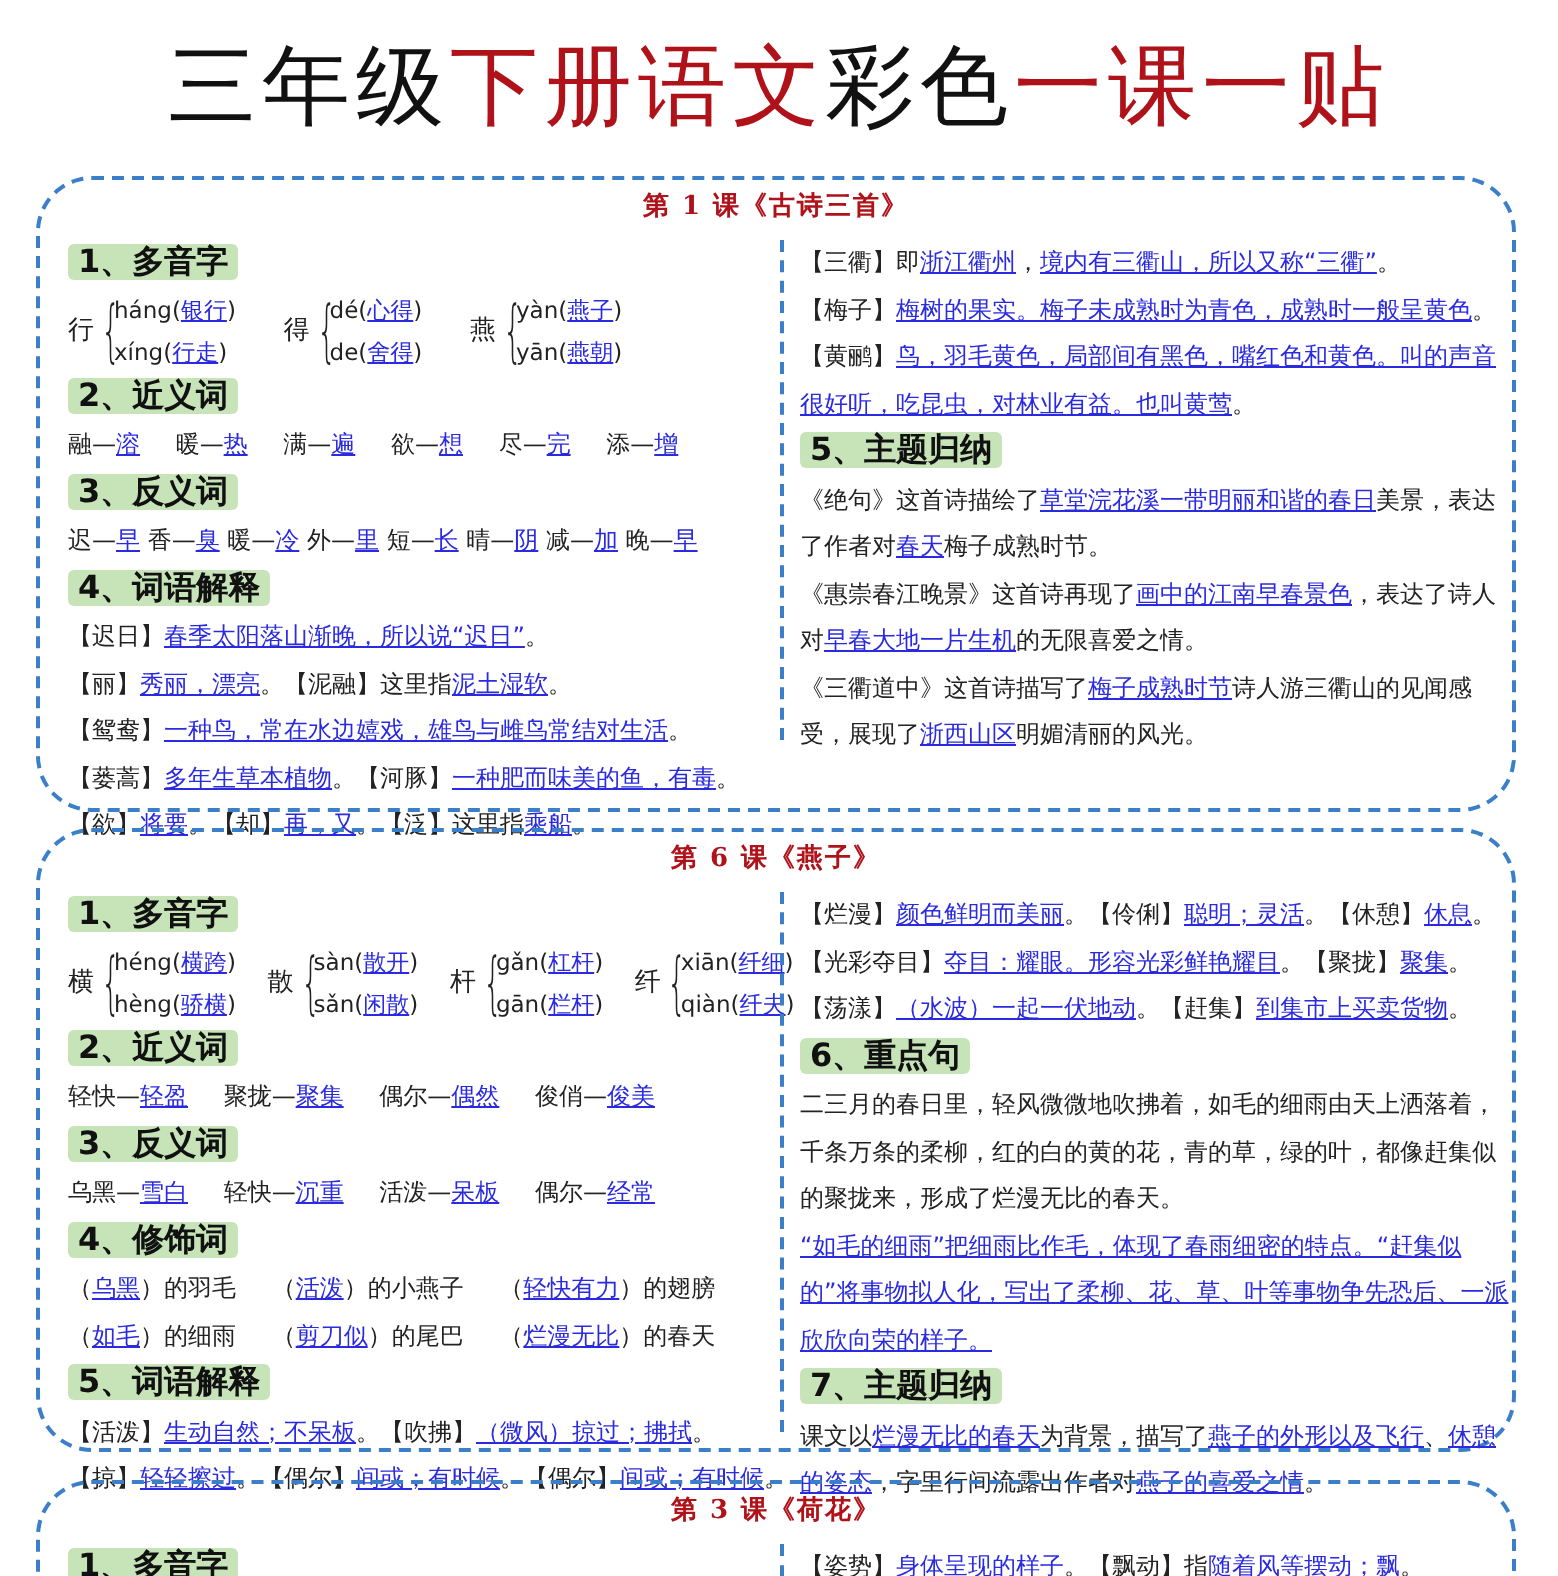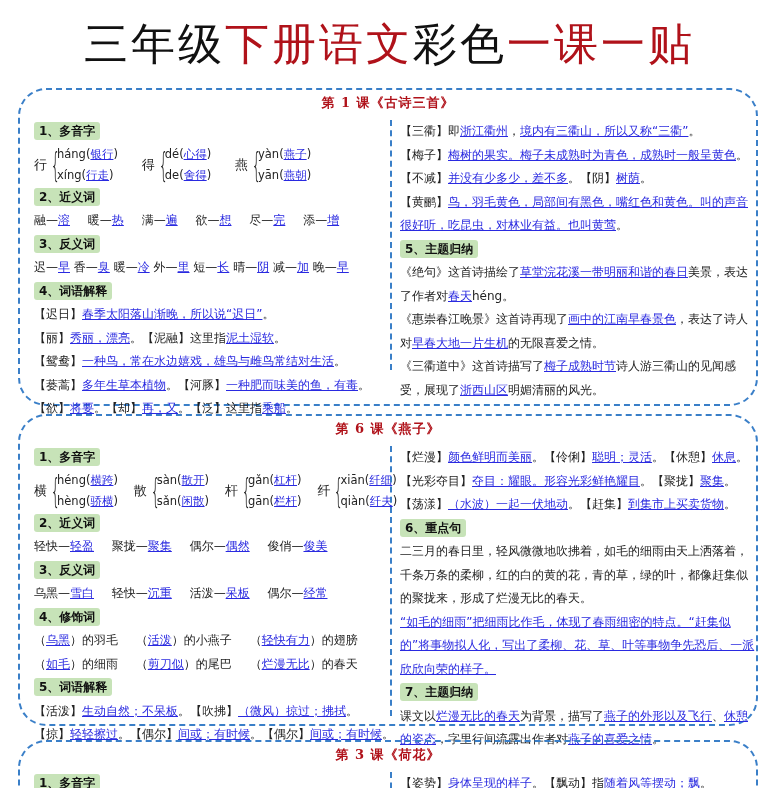--- a/index.html
+++ b/index.html
@@ -11,21 +11,21 @@
   .page-title .blk { color:#111; }
   .page-title .red { color:#b0121a; }
   .lesson { position:absolute; left:18px; width:740px; border:2.5px dashed #3a7fc8;
             border-radius:28px; box-sizing:border-box; }
   .lesson-title { position:absolute; left:0; width:100%; top:4px; text-align:center;
             font-family:"DejaVu Serif","Liberation Serif",serif; font-weight:bold; font-size:13px;
             color:#b0121a; letter-spacing:1px; }
   .col { position:absolute; top:30px; font-size:12px; line-height:23.5px; }
   .col.left { left:14px; width:350px; }
   .col.right { left:370px; width:356px; padding-left:8px; border-left:2px dashed #3a7fc8; }
-  .sec { display:inline-block; background:#c7e3b8; font-weight:bold; font-size:12px;
+  .sec { display:inline-block; background:#c7e3b8; font-weight:bold; font-size:16px;
          padding:0 5px; line-height:18px; border-radius:3px; margin:2px 0; color:#111; }
   .ln { white-space:nowrap; }
   .wrap { white-space:normal; }
   .lk { color:#2a2ae0; text-decoration:underline; }
   .poly { display:inline-flex; align-items:center; margin-right:20px; vertical-align:middle; }
   .poly .ch { font-size:13px; margin-right:1px; }
   .poly .brace { font-size:34px; line-height:38px; font-weight:100; color:#222; transform:scaleX(0.45); width:9px; display:inline-block; }
   .poly .rd { display:flex; flex-direction:column; font-size:11.5px; line-height:21px; }
   .gap { display:inline-block; width:14px; }
 </style>
@@ -89,24 +89,23 @@
     <div><span class="sec">4、词语解释</span></div>
     <div class="ln"><span>【迟日】</span><span class="lk">春季太阳落山渐晚，所以说“迟日”</span><span>。</span></div>
     <div class="ln"><span>【丽】</span><span class="lk">秀丽，漂亮</span><span>。【泥融】这里指</span><span class="lk">泥土湿软</span><span>。</span></div>
     <div class="ln"><span>【鸳鸯】</span><span class="lk">一种鸟，常在水边嬉戏，雄鸟与雌鸟常结对生活</span><span>。</span></div>
     <div class="ln"><span>【蒌蒿】</span><span class="lk">多年生草本植物</span><span>。【河豚】</span><span class="lk">一种肥而味美的鱼，有毒</span><span>。</span></div>
     <div class="ln"><span>【欲】</span><span class="lk">将要</span><span>。【却】</span><span class="lk">再，又</span><span>。【泛】这里指</span><span class="lk">乘船</span><span>。</span></div>
   </div>
   <div class="col right" style="height:250px;">
     <div class="ln"><span>【三衢】即</span><span class="lk">浙江衢州</span><span>，</span><span class="lk">境内有三衢山，所以又称“三衢”</span><span>。</span></div>
     <div class="ln"><span>【梅子】</span><span class="lk">梅树的果实。梅子未成熟时为青色，成熟时一般呈黄色</span><span>。</span></div>
-    <div class="ln"><span>【不减】</span><span class="lk">并没有少多少，差不多</span><span>。【阴】</span><span class="lk">树荫</span><span>。</span></div>
     <div class="wrap"><span>【黄鹂】</span><span class="lk">鸟，羽毛黄色，局部间有黑色，嘴红色和黄色。叫的声音很好听，吃昆虫，对林业有益。也叫黄莺</span><span>。</span></div>
     <div><span class="sec">5、主题归纳</span></div>
-    <div class="wrap"><span>《绝句》这首诗描绘了</span><span class="lk">草堂浣花溪一带明丽和谐的春日</span><span>美景，表达了作者对</span><span class="lk">春天</span><span>héng。</span></div>
+    <div class="wrap"><span>《绝句》这首诗描绘了</span><span class="lk">草堂浣花溪一带明丽和谐的春日</span><span>美景，表达了作者对</span><span class="lk">春天</span><span>梅子成熟时节。</span></div>
     <div class="wrap"><span>《惠崇春江晚景》这首诗再现了</span><span class="lk">画中的江南早春景色</span><span>，表达了诗人对</span><span class="lk">早春大地一片生机</span><span>的无限喜爱之情。</span></div>
     <div class="wrap"><span>《三衢道中》这首诗描写了</span><span class="lk">梅子成熟时节</span><span>诗人游三衢山的见闻感受，展现了</span><span class="lk">浙西山区</span><span>明媚清丽的风光。</span></div>
   </div>
 </div>
 
 <div class="lesson" style="top:414px;height:312px;">
   <div class="lesson-title">第 6 课《燕子》</div>
   <div class="col left">
     <div><span class="sec">1、多音字</span></div>
     <div class="ln">

